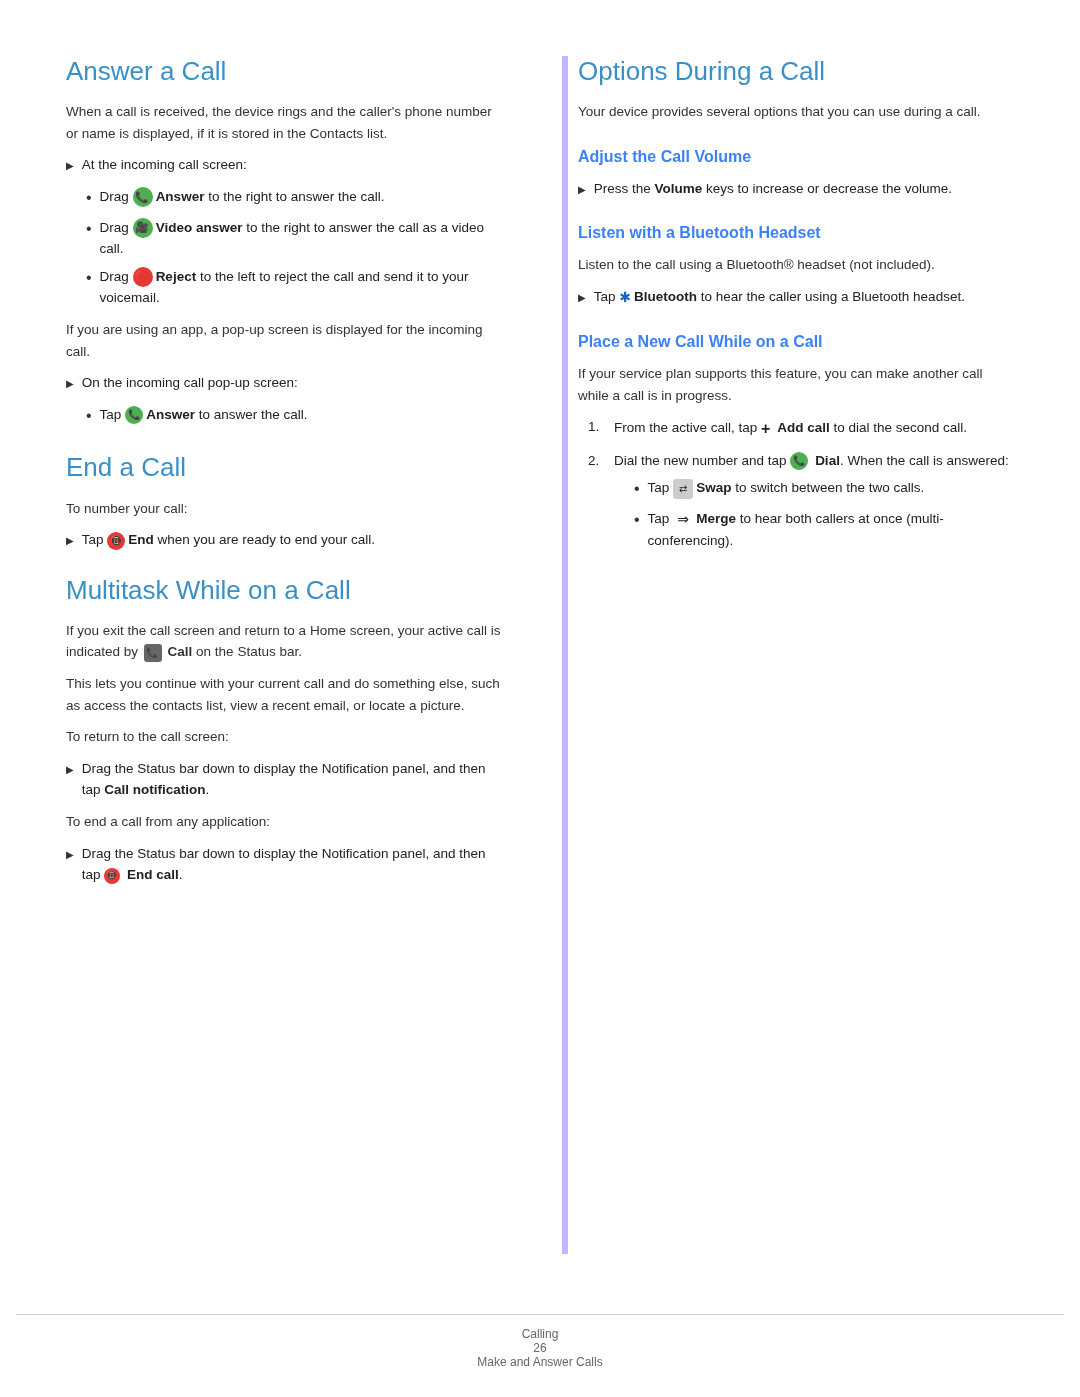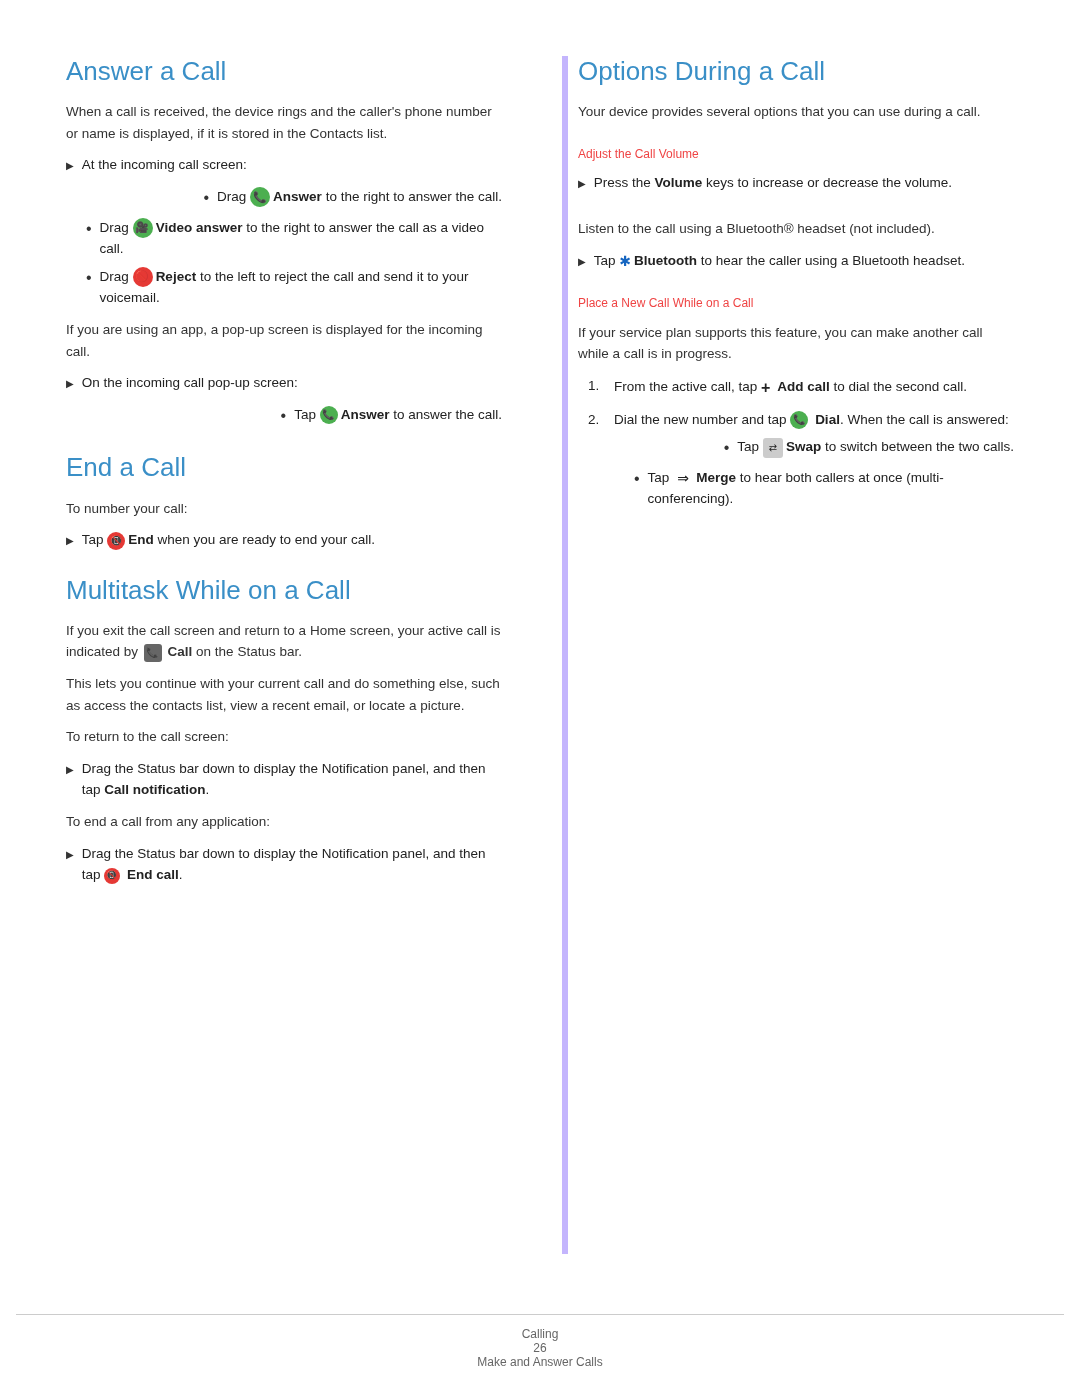--- a/index.html
+++ b/index.html
@@ -37,23 +37,23 @@
       border-left: 6px solid #c4b5fd;
     }
     .section-title {
       font-size: 26px;
       color: #3a8fc7;
       font-weight: normal;
       margin-bottom: 14px;
       line-height: 1.2;
     }
     .sub-section-title {
-      font-size: 12px;
-      color: #ef4444;
-      font-weight: normal;
+      font-size: 16px;
+      color: #3b82f6;
+      font-weight: bold;
       margin-bottom: 10px;
       margin-top: 20px;
       line-height: 1.3;
     }
     .body-text {
       font-size: 13.5px;
       line-height: 1.6;
       margin-bottom: 10px;
       color: #333;
     }
@@ -84,21 +84,20 @@
       list-style: none;
       margin: 6px 0 10px 20px;
       padding: 0;
     }
     .bullet-list > li {
       display: flex;
       align-items: flex-start;
       margin-bottom: 6px;
       font-size: 13.5px;
       line-height: 1.6;
-      justify-content: flex-end;
     }
     .bullet-list > li::before {
       content: '•';
       color: #333;
       font-size: 16px;
       margin-right: 8px;
       margin-top: -1px;
       flex-shrink: 0;
     }
     .numbered-list {
@@ -289,20 +288,21 @@
       <div class="section-divider">
         <h3 class="sub-section-title">Adjust the Call Volume</h3>
         <ul class="arrow-list">
           <li>
             <span>Press the <span class="bold">Volume</span> keys to increase or decrease the volume.</span>
           </li>
         </ul>
       </div>
 
       <div class="section-divider">
+        <h3 class="sub-section-title">Listen with a Bluetooth Headset</h3>
         <p class="body-text">Listen to the call using a Bluetooth® headset (not included).</p>
         <ul class="arrow-list">
           <li>
             <span>Tap <span class="icon-bluetooth">✱</span><span class="bold">Bluetooth</span> to hear the caller using a Bluetooth headset.</span>
           </li>
         </ul>
       </div>
 
       <div class="section-divider">
         <h3 class="sub-section-title">Place a New Call While on a Call</h3>

